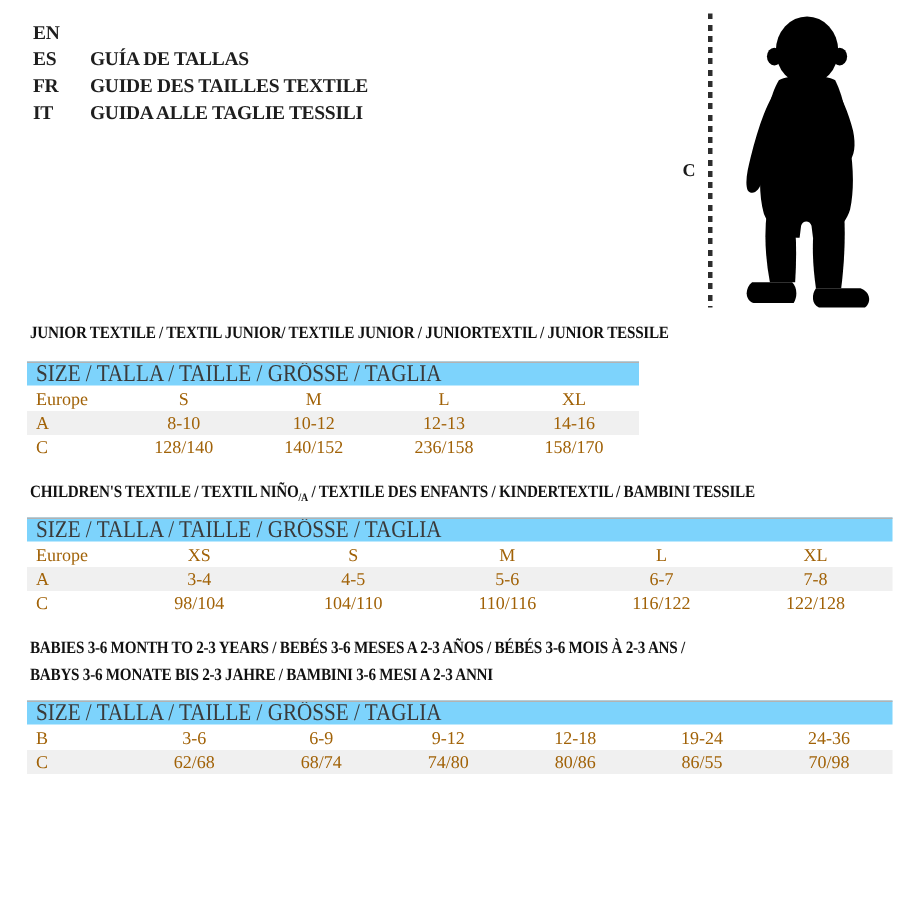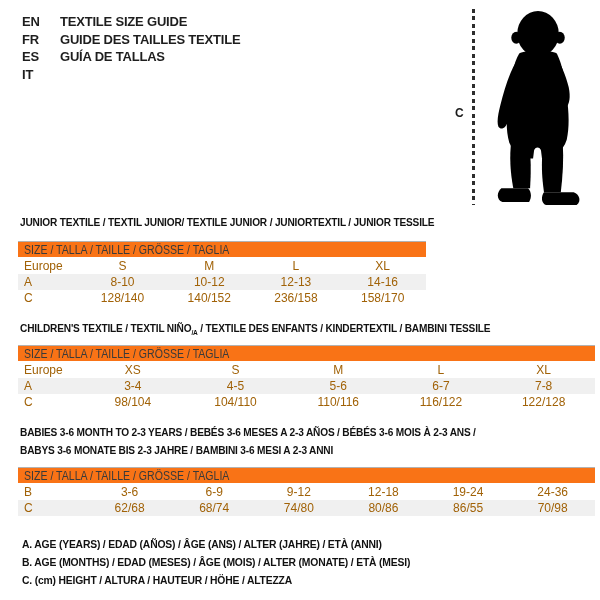--- a/index.html
+++ b/index.html
@@ -2,21 +2,21 @@
 <html><head>
 <meta charset="utf-8">
 <style>
   * { margin: 0; padding: 0; box-sizing: border-box; }
   html, body { background: #ffffff; }
   .page {
     position: relative;
     width: 600px;
     height: 600px;
     background: #ffffff;
-    font-family: Liberation Sans, sans-serif;
+    font-family: Liberation Serif, serif;
     color: #1e1e1e;
     overflow: hidden;
   }
   
   .lang-list { position: absolute; left: 22px; top: 13px; }
   .lang-row { display: flex; height: 17.6px; align-items: center;
               font-size: 13px; font-weight: bold; letter-spacing: -0.2px; white-space: nowrap; }
   .lang-code { width: 38px; flex: 0 0 38px; }
   
   .measure-label { position: absolute; left: 455px; top: 106px;
@@ -25,22 +25,22 @@
                   background: repeating-linear-gradient(to bottom, #2d2d2d 0 4px, transparent 4px 7.5px); }
   .baby-figure { position: absolute; left: 483px; top: 8px; width: 115px; height: 200px; }
   
   .sec-title { position: absolute; left: 20px; font-size: 11.5px; font-weight: bold;
                letter-spacing: -0.2px; white-space: nowrap;
                transform: scaleX(0.88); transform-origin: 0 50%; color: #111; }
   .sec-title .subber { font-size: 7.5px; vertical-align: sub; }
   .size-table { position: absolute; left: 18px; }
   .size-table.narrow { width: 408px; }
   .size-table.wide { width: 577px; }
-  .size-bar { height: 16px; background: #f97316; color: #3a3a3a;
-              font-size: 12px; line-height: 16px; padding-left: 6px;
+  .size-bar { height: 16px; background: #7dd3fc; color: #3a3a3a;
+              font-size: 16px; line-height: 16px; padding-left: 6px;
               border-top: 1px solid #b2b2b2; white-space: nowrap; overflow: hidden; }
   .cond { display: inline-block; transform: scaleX(0.88); transform-origin: 0 50%; white-space: nowrap; }
   .tbody { margin-top: 1px; }
   .trow { display: flex; height: 16px; align-items: center; font-size: 12px; color: #a16207; }
   .tbody .trow:nth-child(even) { background: #f0f0f0; }
   .tc { flex: 1 1 0; text-align: center; white-space: nowrap; }
   .tc.lbl { text-align: left; padding-left: 6px; }
   .narrow .tc.lbl { flex: 0 0 15%; }
   .wide .tc.lbl  { flex: 0 0 11%; }
   .wide.babies .tc.lbl { flex: 0 0 12%; }
@@ -50,32 +50,32 @@
                  white-space: nowrap; transform: scaleX(0.9); transform-origin: 0 50%; color: #111; }
 </style>
 </head>
 <body>
 
 <div class="page">
 
   <div class="lang-list">
     <div class="lang-row">
       <span class="lang-code">EN</span>
-      <span class="lang-label">TEXTILE SIZE GUIDE</span>
+    </div>
+    <div class="lang-row">
+      <span class="lang-code">ES</span>
+      <span class="lang-label">GUÍA DE TALLAS</span>
     </div>
     <div class="lang-row">
       <span class="lang-code">FR</span>
       <span class="lang-label">GUIDE DES TAILLES TEXTILE</span>
     </div>
     <div class="lang-row">
-      <span class="lang-code">ES</span>
-      <span class="lang-label">GUÍA DE TALLAS</span>
-    </div>
-    <div class="lang-row">
       <span class="lang-code">IT</span>
+      <span class="lang-label">GUIDA ALLE TAGLIE TESSILI</span>
     </div>
   </div>
 
   <div class="measure-label">C</div>
   <div class="measure-line"></div>
   <svg class="baby-figure" viewBox="0 0 115 202" xmlns="http://www.w3.org/2000/svg" aria-hidden="true">
     <g fill="#000000">
       <ellipse cx="55" cy="26" rx="21" ry="23"></ellipse>
       <ellipse cx="33" cy="30" rx="5" ry="6"></ellipse>
       <ellipse cx="77" cy="30" rx="5" ry="6"></ellipse>
@@ -182,19 +182,14 @@
         <div class="tc">62/68</div>
         <div class="tc">68/74</div>
         <div class="tc">74/80</div>
         <div class="tc">80/86</div>
         <div class="tc">86/55</div>
         <div class="tc">70/98</div>
       </div>
     </div>
   </div>
 
-  <div class="legend">
-    <div class="legend-line">A. AGE (YEARS) / EDAD (AÑOS) / ÂGE (ANS) / ALTER (JAHRE) / ETÀ (ANNI)</div>
-    <div class="legend-line">B. AGE (MONTHS) / EDAD (MESES) / ÂGE (MOIS) / ALTER (MONATE) / ETÀ (MESI)</div>
-    <div class="legend-line">C. (cm) HEIGHT / ALTURA / HAUTEUR / HÖHE / ALTEZZA</div>
-  </div>
 
 </div>
 
 </body></html>

